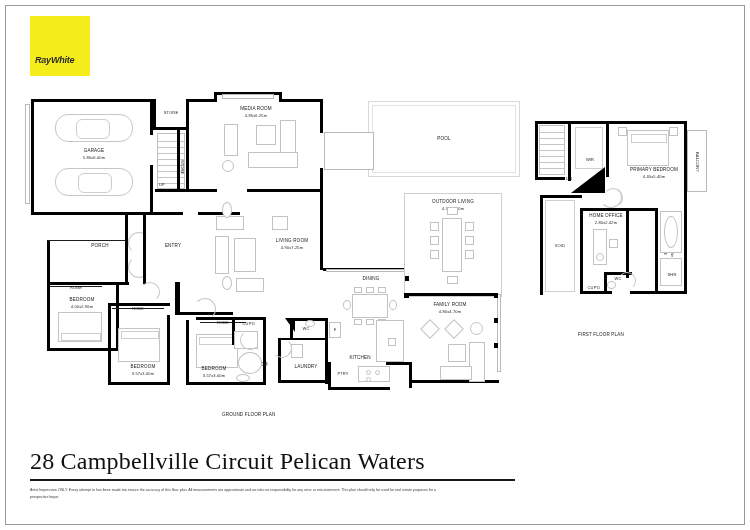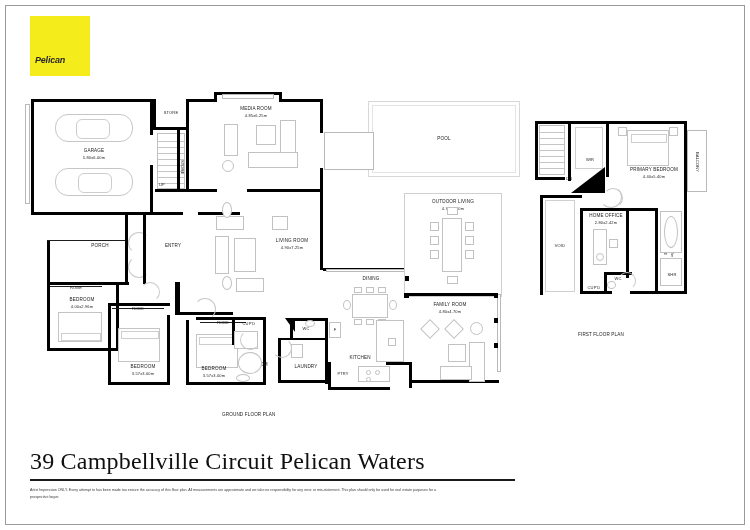--- a/index.html
+++ b/index.html
@@ -39,21 +39,21 @@
   .bed{position:absolute;border:.8px solid #c4c4c4;box-sizing:border-box;background:#fff;}
   .bed .pil{position:absolute;border:.7px solid #cecece;box-sizing:border-box;}
 </style>
 </head>
 <body>
 
 <div id="page">
   <div id="frame"></div>
 
   <div id="logo">
-    <span class="txt">Pelican</span>
+    <span class="txt">RayWhite</span>
   </div>
 
   <div id="ground">
 
     <div class="pool" style="left:368px;top:101px;width:152px;height:76px;">
       <div class="inner"></div>
     </div>
     <div class="lbl" style="left:416px;top:136px;width:56px;">POOL</div>
 
     <div class="w" style="left:31px;top:99px;width:122px;height:3px;"></div>
@@ -332,16 +332,16 @@
     <div class="fur r" style="left:607px;top:281px;width:9px;height:8px;"></div>
     <div class="lbl sm" style="left:582px;top:285px;width:24px;">CUP'D</div>
     <div class="w" style="left:580px;top:291px;width:32px;height:3px;"></div>
     <div class="w" style="left:630px;top:291px;width:30px;height:3px;"></div>
     <div class="w" style="left:659px;top:291px;width:28px;height:3px;"></div>
     <div class="door" style="left:618px;top:272px;width:18px;height:18px;border-color:#c9c9c9;border-left-color:transparent;border-bottom-color:transparent;"></div>
 
     <div class="lbl plan-caption" style="left:578px;top:332px;">FIRST FLOOR PLAN</div>
   </div>
 
-  <div id="addr">39 Campbellville Circuit Pelican Waters</div>
+  <div id="addr">28 Campbellville Circuit Pelican Waters</div>
   <div id="addr-rule"></div>
   <div id="disc">Artist Impression ONLY. Every attempt to has been made too ensure the accuracy of this floor plan. All measurements are approximate and we take no responsibility for any error or mis-statement. This plan should only be used for real estate purposes for a prospective buyer.</div>
 </div>
 
 </body></html>

